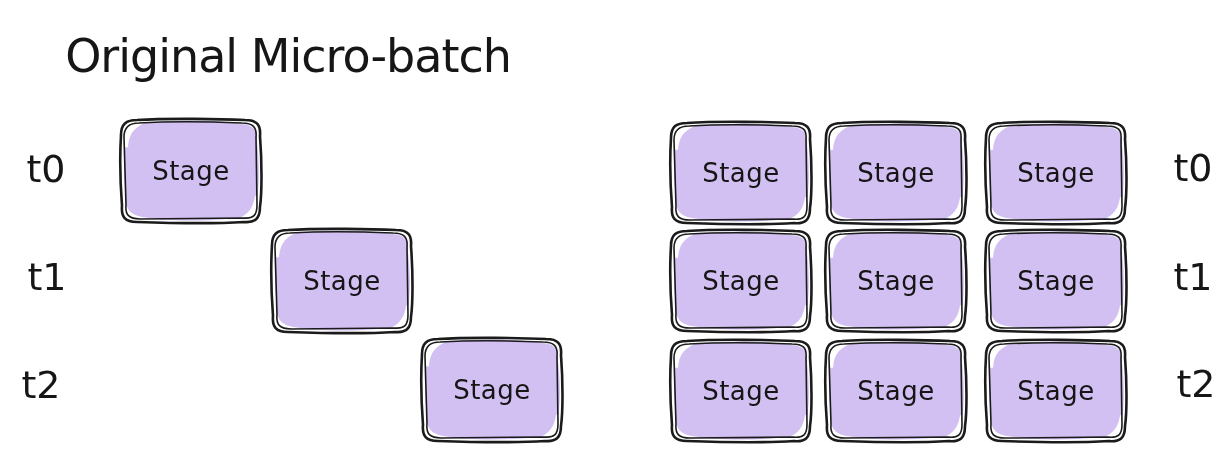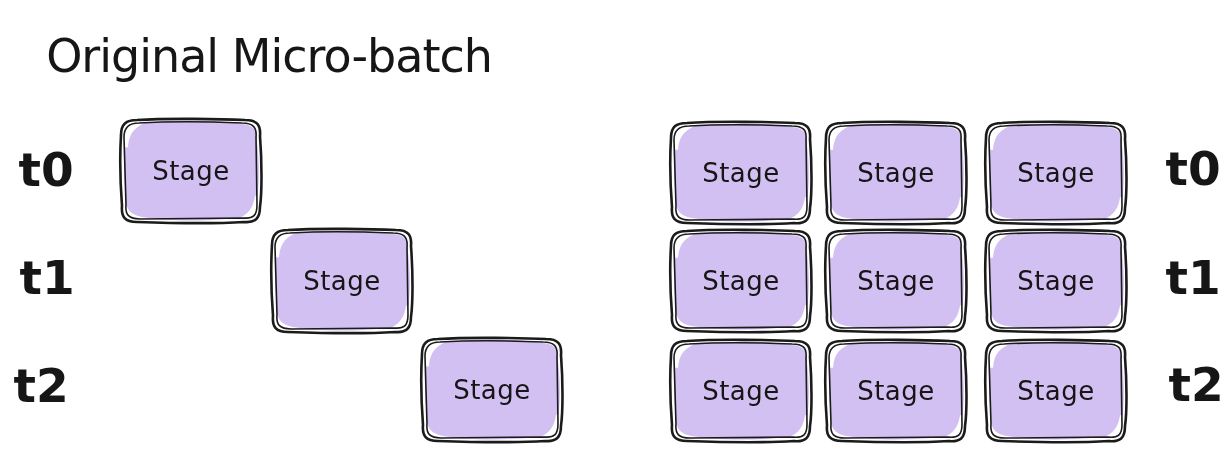--- a/index.html
+++ b/index.html
@@ -19,27 +19,27 @@
   }
   .panel-title{
     position:absolute;
     transform:translate(-50%,-50%);
     font-size:46px;
     font-weight:400;
     letter-spacing:-1px;
     white-space:nowrap;
     color:var(--text);
   }
-  .title-left{left:269px;top:56px;}
+  .title-left{left:288px;top:56px;}
   .title-right{left:846px;top:57px;}
   .tlabel{
     position:absolute;
     transform:translate(-50%,-50%);
-    font-size:47px;
-    font-weight:700;
+    font-size:38px;
+    font-weight:400;
     white-space:nowrap;
     color:var(--text);
   }
   .stage-box{
     position:absolute;
     width:146px;height:108px;
     display:flex;align-items:center;justify-content:center;
   }
   .stage-box svg{
     position:absolute;inset:0;width:100%;height:100%;

